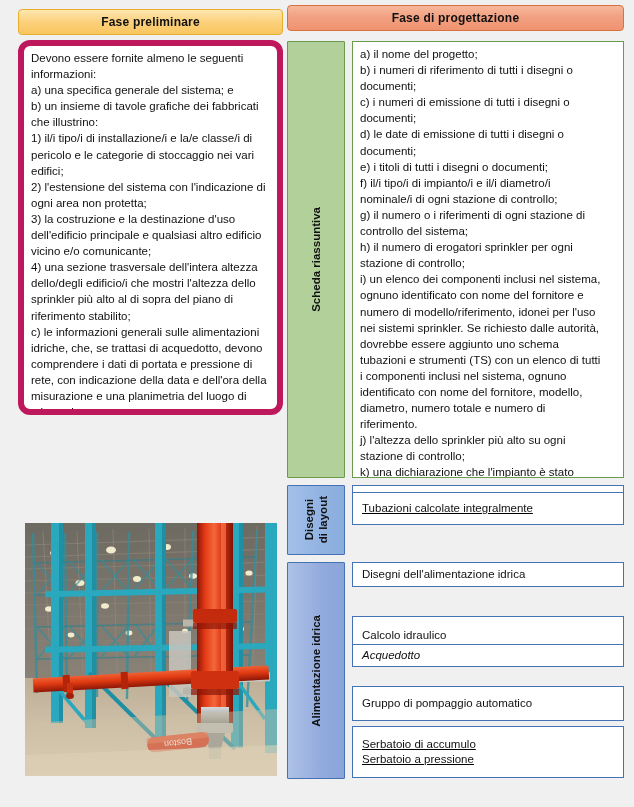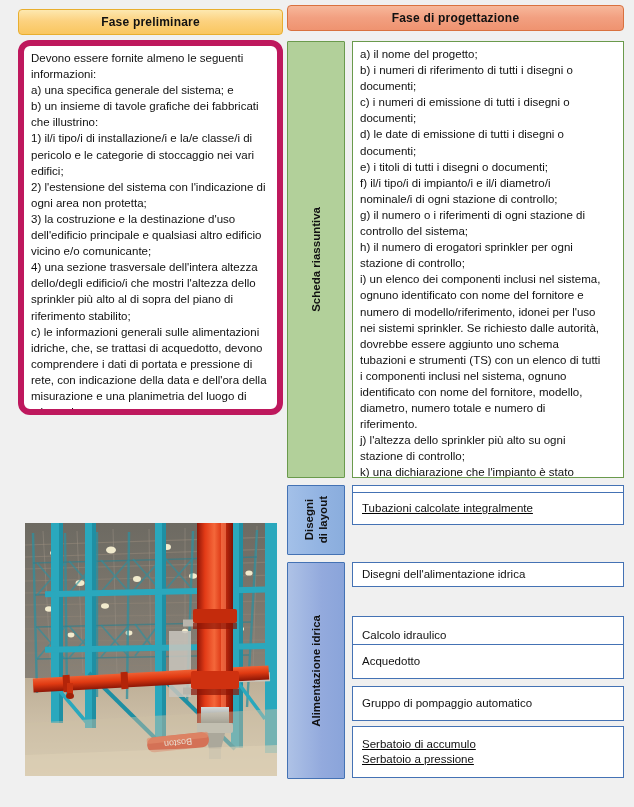--- a/index.html
+++ b/index.html
@@ -388,21 +388,21 @@
 
 <div class="vlabel vl-alim">
   <span>Alimentazione idrica</span>
 </div>
 <div class="bluebox" style="top:562px;height:25px;">
   <span>Disegni dell'alimentazione idrica</span>
 </div>
 <div class="bluebox" style="top:580px;height:38px;margin-top:36px;">
   <span>Calcolo idraulico</span>
 </div>
-<div class="bluebox" style="top:644px;height:35px;">
+<div class="bluebox" style="top:644px;height:23px;font-style:italic;">
   <span>Acquedotto</span>
 </div>
 <div class="bluebox" style="top:686px;height:35px;">
   <span>Gruppo di pompaggio automatico</span>
 </div>
 <div class="bluebox" style="top:726px;height:52px;text-decoration:underline;">
   <span>Serbatoio di accumulo
 Serbatoio a pressione</span>
 </div>
 

